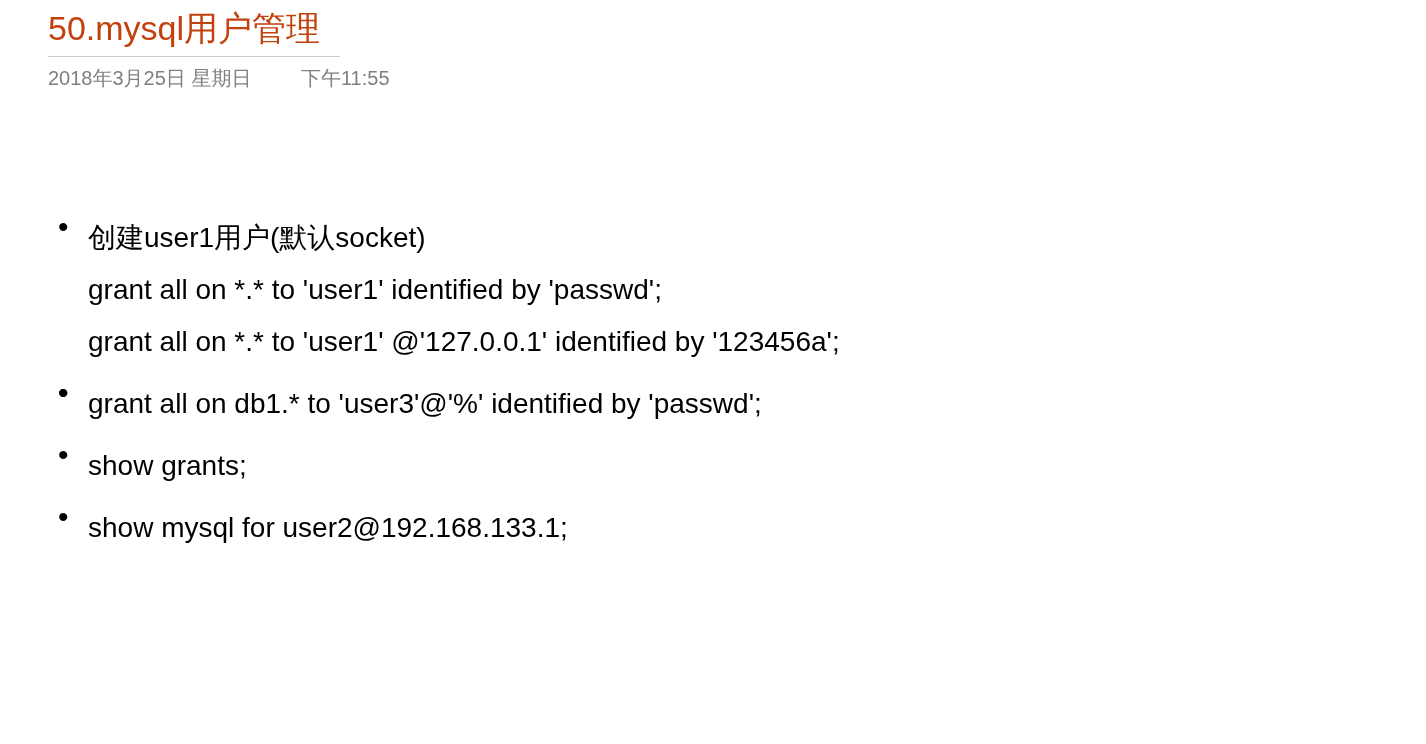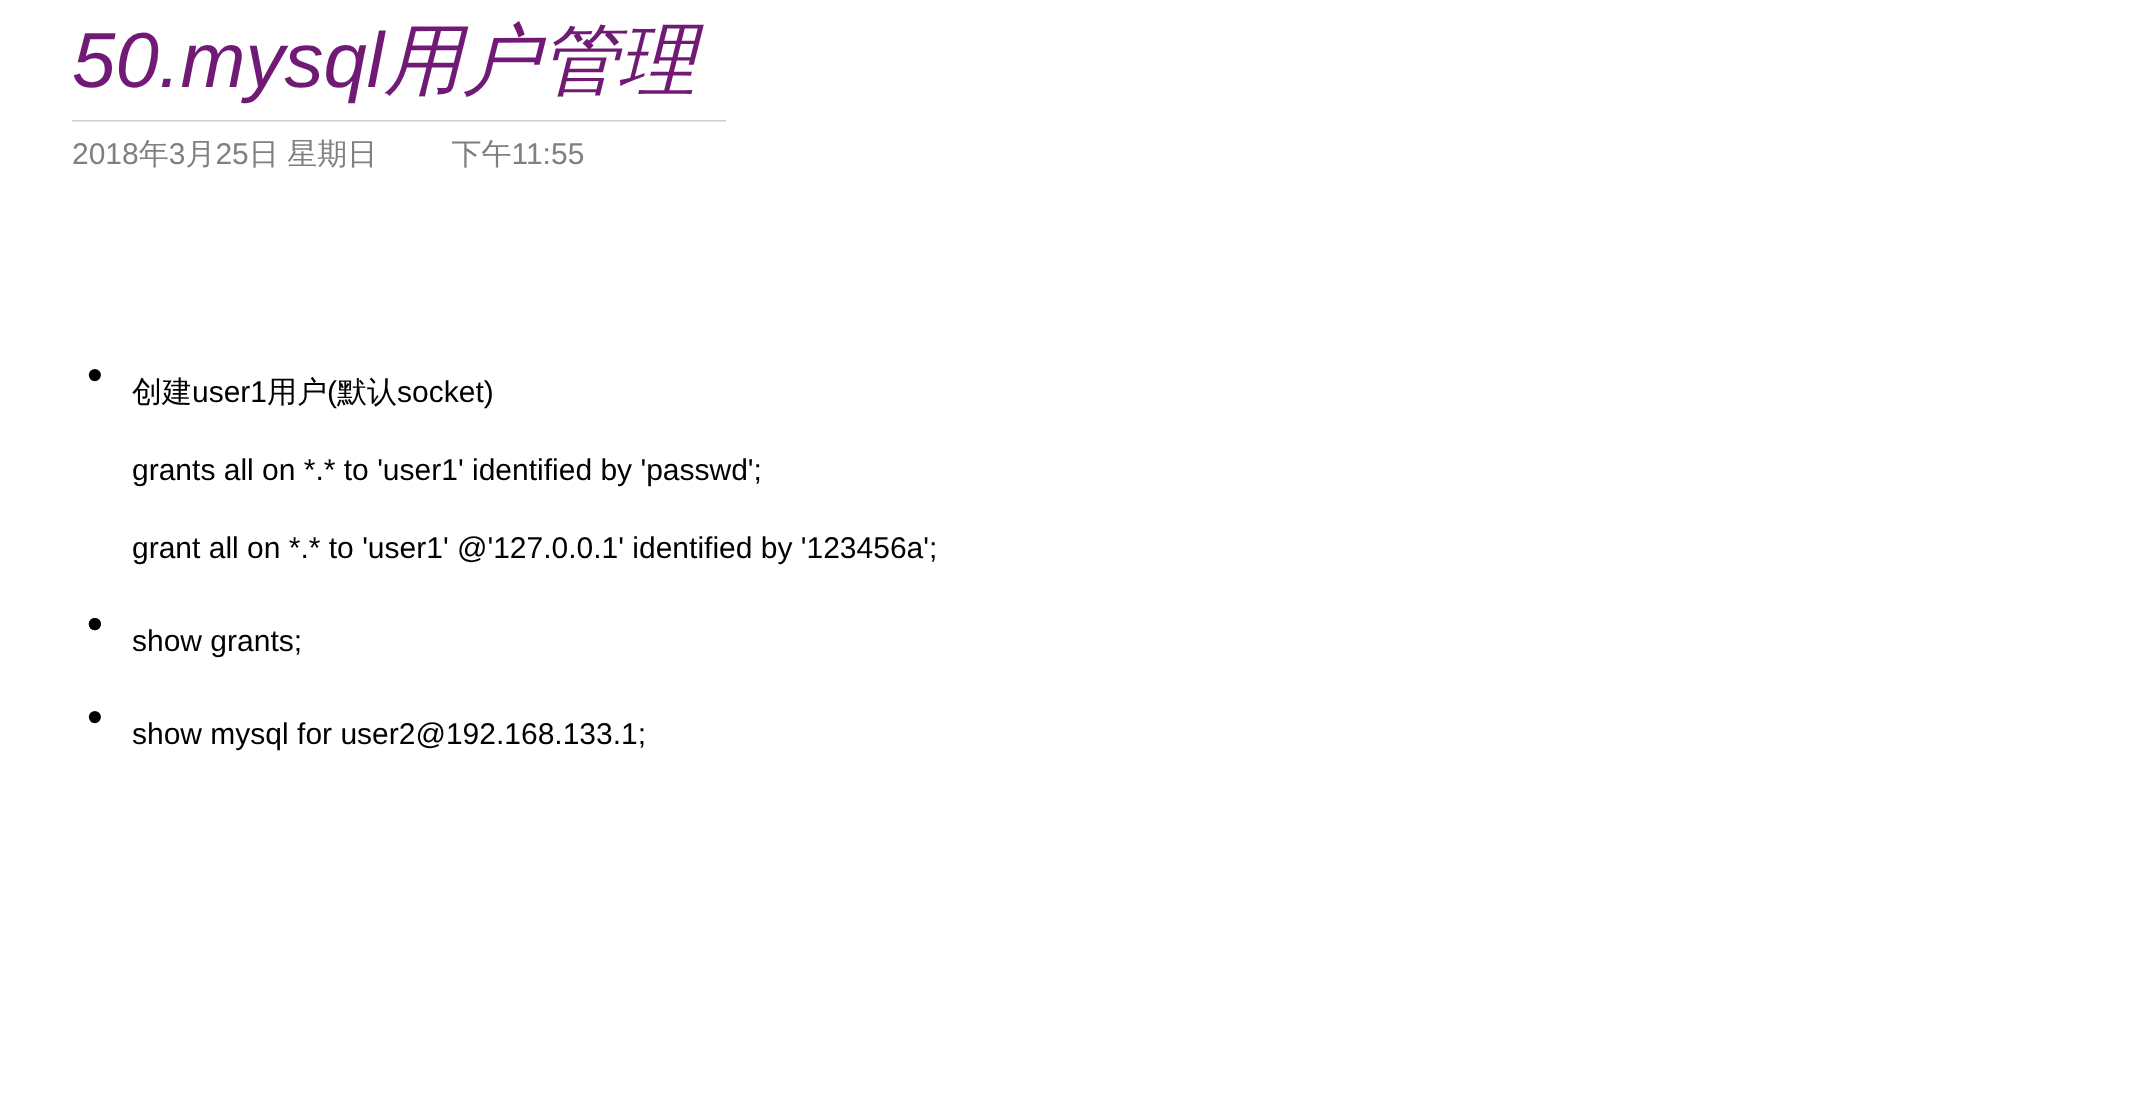--- a/index.html
+++ b/index.html
@@ -20,25 +20,24 @@
       padding-left: 48px;
       padding-top: 6px;
     }
     .title-block {
       display: inline-block;
       border-bottom: 1px solid #cccccc;
       padding-bottom: 4px;
       padding-right: 20px;
     }
     .title {
-      font-size: 52px;
+      font-size: 34px;
       font-weight: 300;
-      color: #701a75;
+      color: #c2410c;
       letter-spacing: 0px;
-      font-style: italic;
     }
     .meta-row {
       margin-top: 8px;
       font-size: 20px;
       color: #808080;
       font-weight: 300;
     }
     .meta-date {
       display: inline-block;
       text-align: right;
@@ -62,21 +61,21 @@
     ul.main-list > li::before {
       content: "•";
       position: absolute;
       left: 0;
       top: 0;
       font-size: 30px;
       line-height: 30px;
       color: #000000;
     }
     .item-line {
-      font-size: 20px;
+      font-size: 28px;
       line-height: 52px;
       color: #000000;
       font-weight: 400;
     }
   </style>
 </head>
 <body>
 
 <div class="page">
   <div class="title-block">
@@ -84,24 +83,27 @@
   </div>
   <div class="meta-row">
     <span class="meta-date">2018年3月25日 星期日</span>
     <span class="meta-time">下午11:55</span>
   </div>
 
   <div class="content">
     <ul class="main-list">
       <li>
         <div class="item-line">创建user1用户(默认socket)</div>
-        <div class="item-line">grants all on *.* to 'user1' identified by 'passwd';</div>
+        <div class="item-line">grant all on *.* to 'user1' identified by 'passwd';</div>
         <div class="item-line">grant all on *.* to 'user1'  @'127.0.0.1' identified by '123456a';</div>
       </li>
       <li>
+      </li>
+      <li>
+        <div class="item-line">grant all on db1.* to 'user3'@'%' identified by 'passwd';</div>
       </li>
       <li>
         <div class="item-line">show grants;</div>
       </li>
       <li>
         <div class="item-line">show mysql for user2@192.168.133.1;</div>
       </li>
     </ul>
   </div>
 </div>

